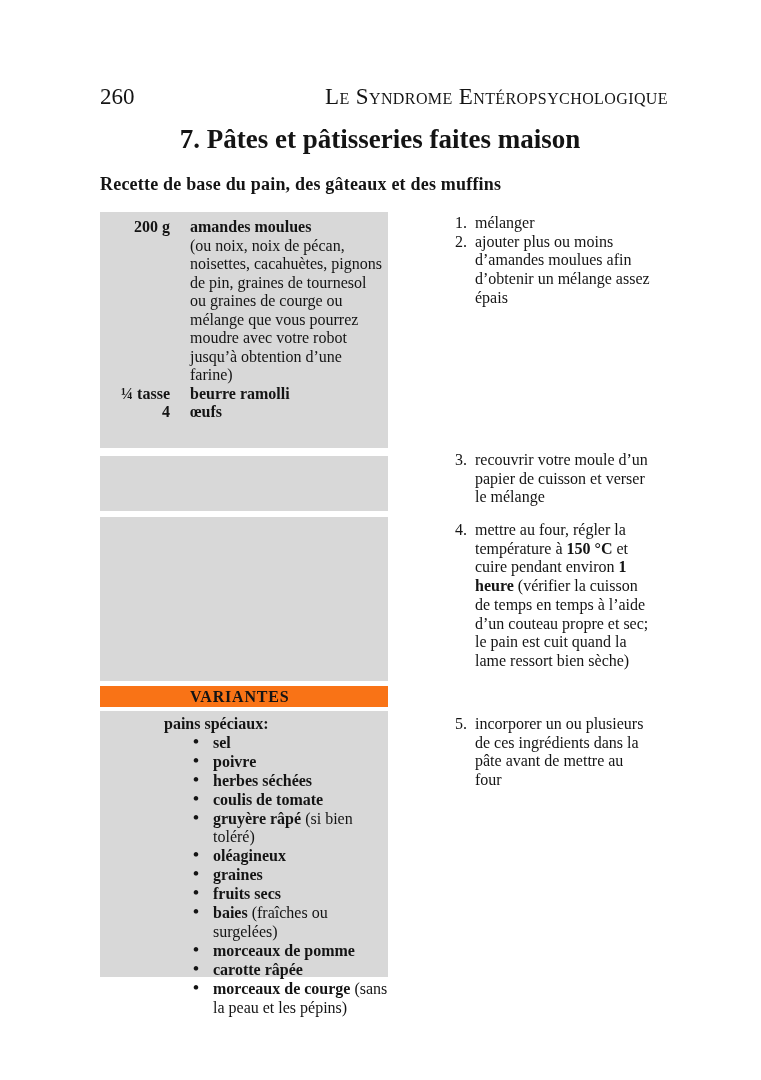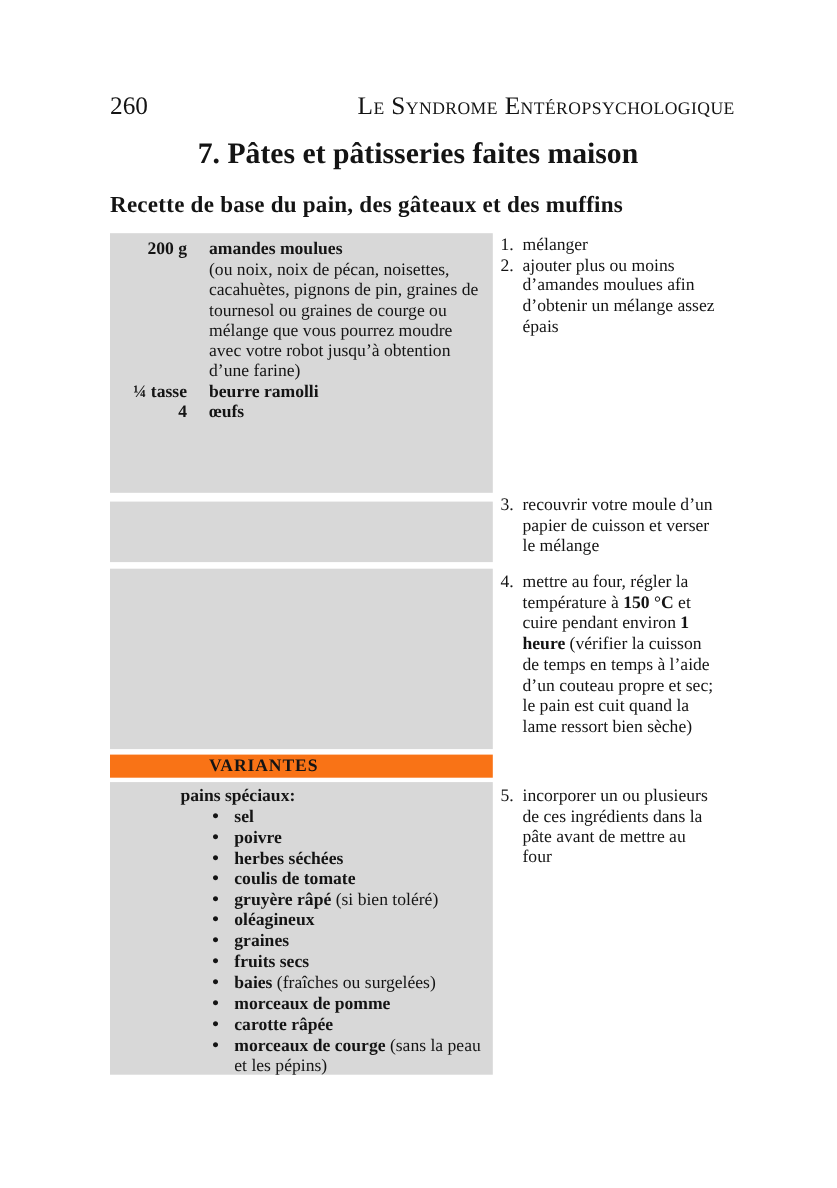--- a/index.html
+++ b/index.html
@@ -15,24 +15,24 @@
     font-size:23px;
   }
   .running-title{font-variant:small-caps;letter-spacing:0.4px;}
   
   .chapter-title{
     position:absolute;left:100px;top:124px;width:560px;margin:0;
     text-align:center;font-size:27px;font-weight:bold;
   }
   .recipe-title{
     position:absolute;left:100px;top:174px;width:620px;margin:0;
-    font-size:21px;font-weight:bold;letter-spacing:0.2px;
+    font-size:18px;font-weight:bold;letter-spacing:0.2px;
   }
   
-  .box{position:absolute;left:100px;width:348px;box-sizing:border-box;font-family:Liberation Serif, serif;}
+  .box{position:absolute;left:100px;width:288px;box-sizing:border-box;font-family:Liberation Serif, serif;}
   .box-ingredients{top:212px;height:236px;padding:6px 6px 0 4px;}
   .box-empty-1{top:456px;height:55px;}
   .box-empty-2{top:517px;height:164px;}
   .variants-strip{
     top:686px;height:21px;padding-left:90px;
     font-size:16px;font-weight:bold;line-height:21px;letter-spacing:0.8px;
   }
   .box-variants{top:711px;height:266px;padding-top:4px;font-size:16px;line-height:18.9px;}
   
   .ing-row{display:flex;font-size:16px;line-height:18.5px;}

